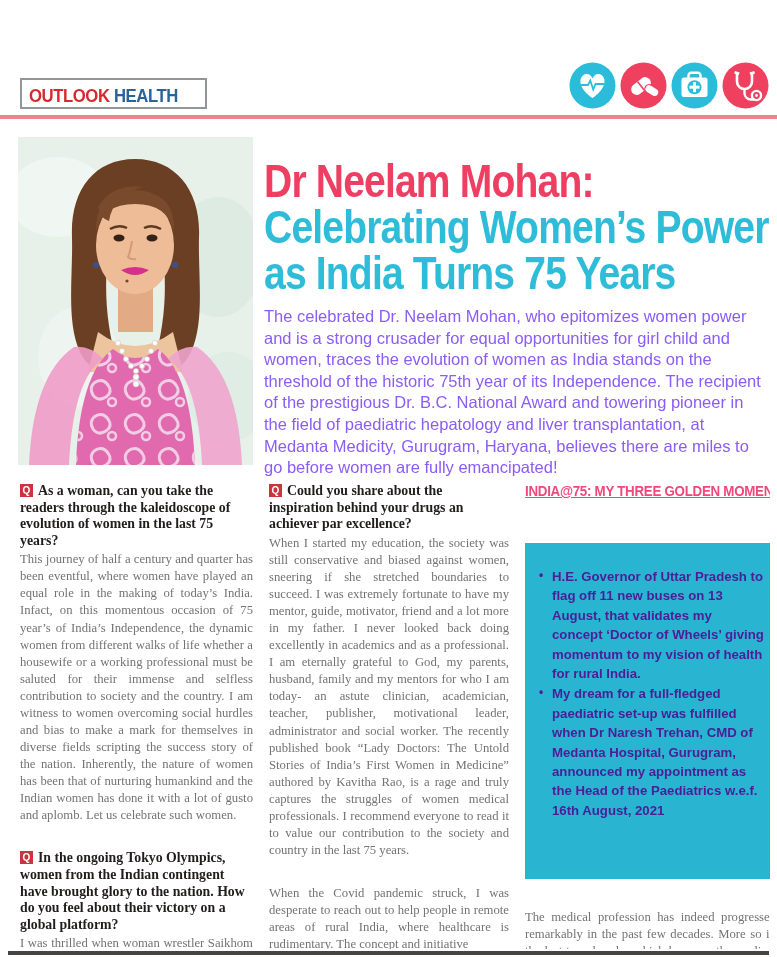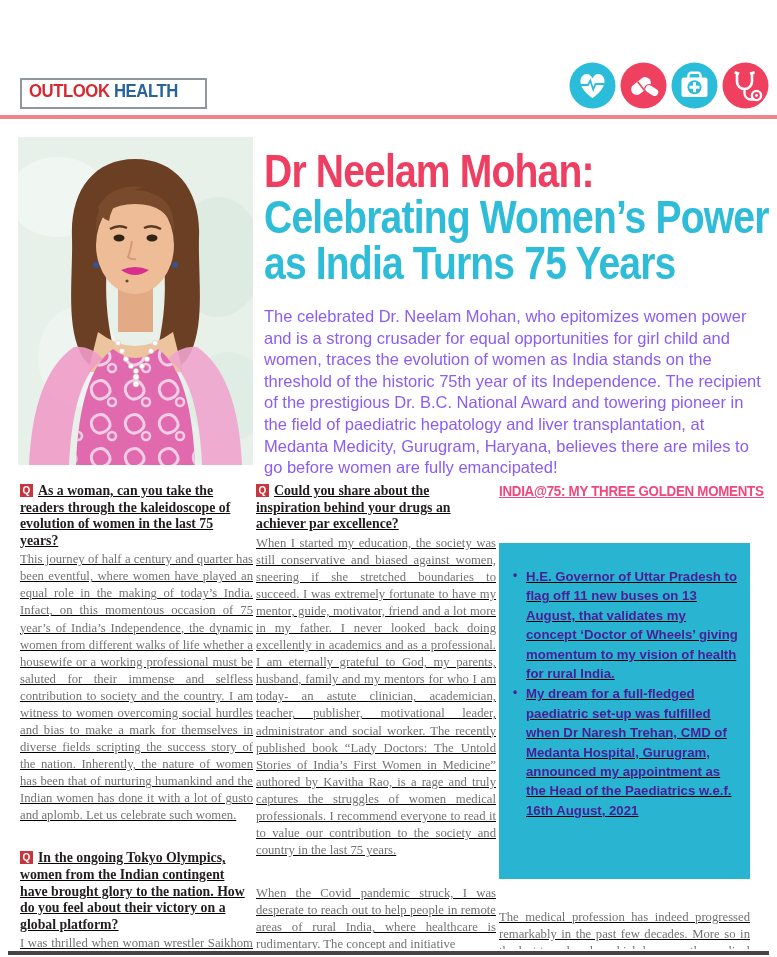--- a/index.html
+++ b/index.html
@@ -6,21 +6,21 @@
   html,body { background:#ffffff; }
   .page {
     position:relative; width:777px; height:957px; background:#fff;
     overflow:hidden; font-family:"Liberation Serif", serif;
   }
 
   
   .masthead-box {
     position:absolute; left:20px; top:78px; height:31px;
     border:2px solid #8f969c; background:#fff;
-    display:flex; align-items:flex-start; padding:0 7px; white-space:nowrap;
+    display:flex; align-items:flex-end; padding:0 7px; white-space:nowrap;
   }
   .masthead-inner {
     font-family:"Liberation Sans", sans-serif; font-weight:bold; font-size:19px;
     letter-spacing:-0.5px; transform:scaleX(0.88); transform-origin:left center;
     display:inline-block;
   }
   .mast-red  { color:#d7282f; }
   .mast-blue { color:#28639c; margin-left:5px; }
 
   .header-icons { position:absolute; top:62px; right:8px; display:flex; gap:4px; }
@@ -28,41 +28,40 @@
 
   .rule-double {
     position:absolute; left:0; top:115px; width:777px; height:3px;
     border-top:2px solid #ef858b; border-bottom:2px solid #ef858b;
   }
 
   
   .photo { position:absolute; left:18px; top:137px; width:235px; height:328px; overflow:hidden; }
 
   
-  .title-block { position:absolute; left:264px; top:148px; width:512px; }
+  .title-block { position:absolute; left:264px; top:158px; width:512px; }
   .title-line {
     font-family:"Liberation Sans", sans-serif; font-weight:bold;
     font-size:46px; line-height:46px; letter-spacing:-1px;
     transform:scaleX(0.85); transform-origin:left top; white-space:nowrap;
   }
   .title-pink { color:#ee3f63; }
   .title-cyan { color:#2fbcd9; }
 
   .intro {
     position:absolute; left:264px; top:306px; width:506px;
     font-family:"Liberation Sans", sans-serif; font-size:16.5px;
     line-height:1.31; color:#8b5cf6;
   }
 
   
   .columns {
     position:absolute; left:20px; top:483px; width:750px; height:466px;
-    display:grid; grid-template-columns:233px 240px 251px; column-gap:3px;
+    display:grid; grid-template-columns:233px 240px 251px; column-gap:16px;
     overflow:hidden;
-    text-decoration:underline;
   }
   .q-head {
     font-family:"Liberation Serif", serif; font-weight:bold;
     font-size:13.8px; line-height:1.2; color:#211d1c; margin-bottom:2px;
   }
   .q-head + .a-text { margin-bottom:12px; }
   .q-badge {
     display:inline-block; width:13px; height:13px; background:#c9353f;
     color:#fff; font-family:"Liberation Sans", sans-serif; font-weight:bold;
     font-size:10px; line-height:13px; text-align:center;

